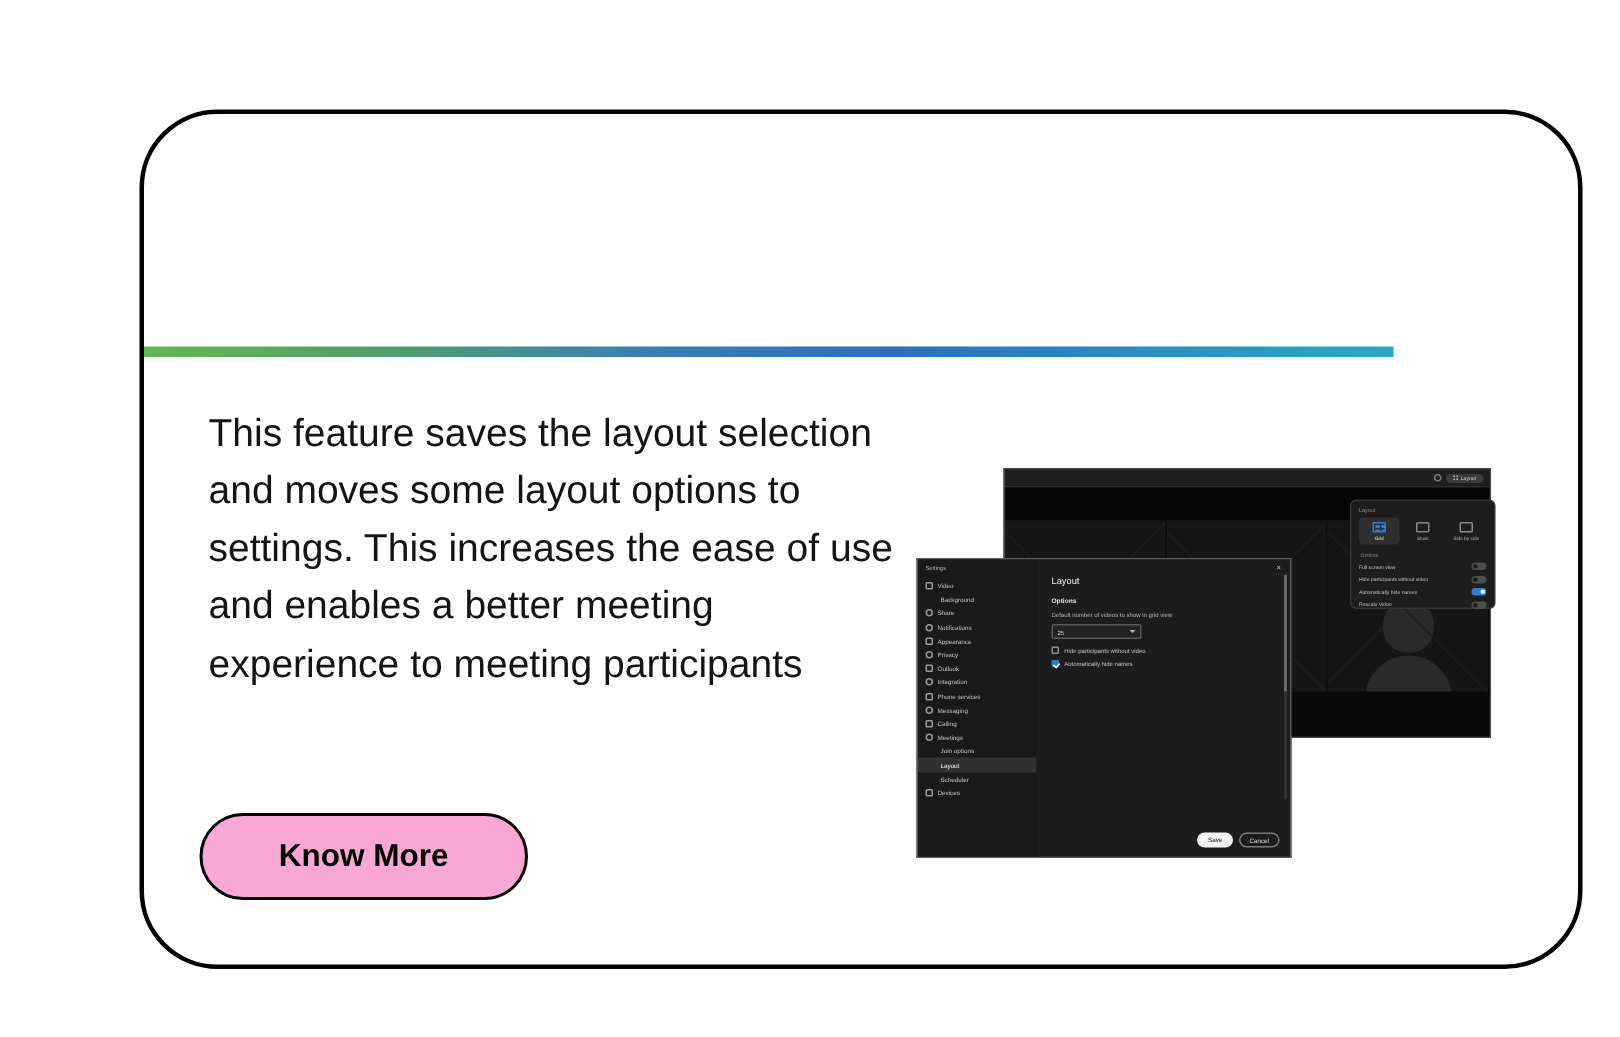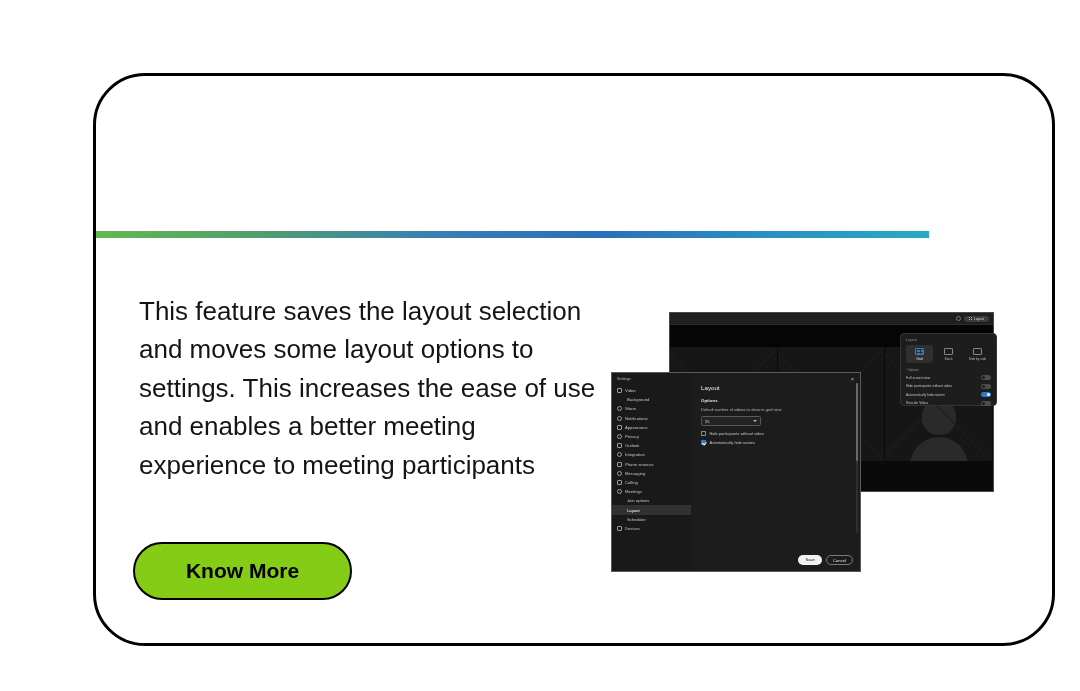--- a/index.html
+++ b/index.html
@@ -35,35 +35,35 @@
   
   #rule {
     position: absolute;
     left: 0px; top: 155px;
     width: 833px; height: 7px;
   }
 
   
   #body-copy {
     position: absolute;
-    left: 43px; top: 216px;
+    left: 43px; top: 193px;
     width: 470px;
     font-size: 26px;
     line-height: 1.48;
     color: #141414;
   }
 
   
   #know-more {
     position: absolute;
     left: 37px; top: 466px;
     width: 219px; height: 58px;
     border: 2.6px solid #000000;
     border-radius: 29px;
-    background: #84cc16;
+    background: #f9a8d4;
     display: flex; align-items: center; justify-content: center;
     font-size: 21px; font-weight: 700; color: #000000;
     cursor: pointer;
   }
 
   
   #shot {
     position: absolute;
     left: 515px; top: 228px;
     width: 385px; height: 275px;

